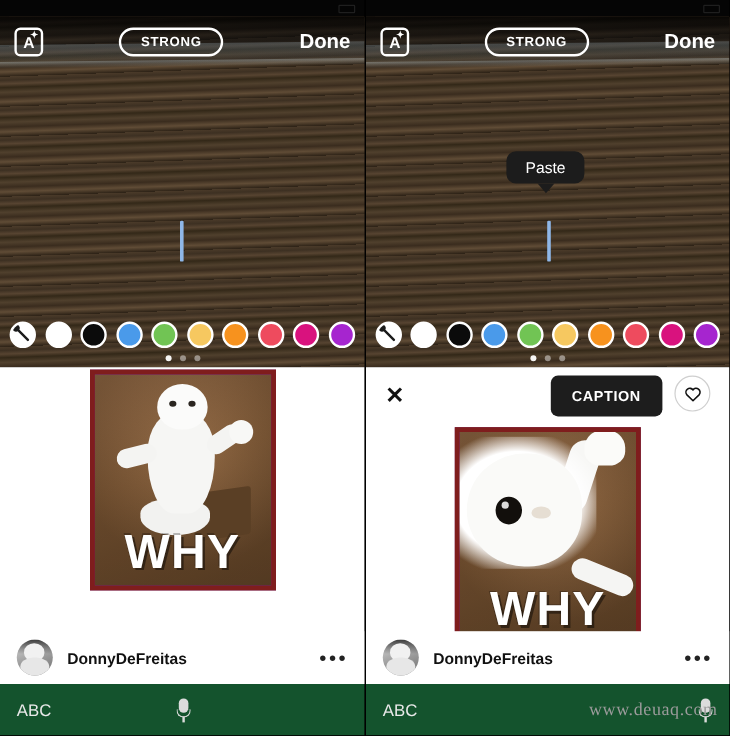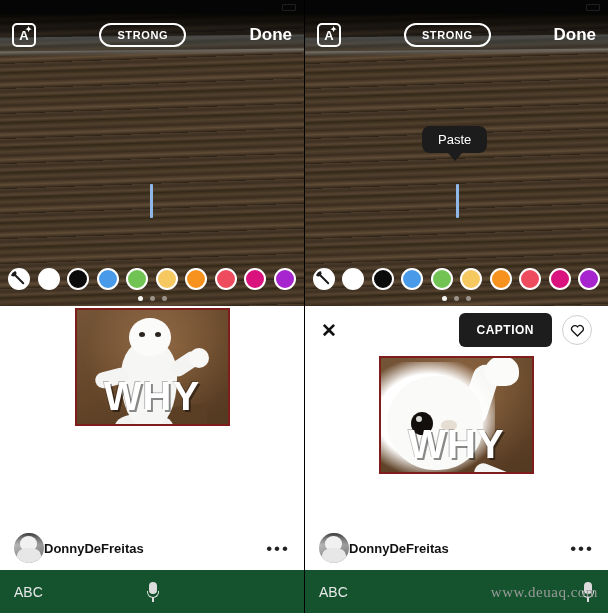--- a/index.html
+++ b/index.html
@@ -127,36 +127,36 @@
   .sheet-bar {
     height: 48px; display: flex; align-items: center;
     justify-content: space-between; padding: 0 16px;
   }
   .banner {
     height: 44px; background: #3fa0ef; display: flex;
     align-items: center; justify-content: center;
     color: #fff; font-size: 15px; font-weight: bold; letter-spacing: .2px;
   }
   .close-x { font-size: 19px; color: #111; font-weight: bold; line-height: 1; }
-  .bar-right { display: flex; align-items: center; gap: 10px; }
+  .bar-right { display: flex; align-items: flex-start; gap: 10px; }
   .caption-btn {
     background: #1d1d1d; color: #fff; font-size: 12px; font-weight: bold;
     letter-spacing: .5px; padding: 10px 18px; border-radius: 6px;
   }
   .heart-btn {
     width: 30px; height: 30px; border-radius: 50%; border: 1.5px solid #cfcfcf;
     display: flex; align-items: center; justify-content: center;
     color: #111; font-size: 14px;
   }
 
   
   .meme-wrap { display: flex; justify-content: center; padding-top: 2px; }
   .meme {
-    position: relative; width: 155px; height: 118px;
-    border: 2px solid #7f1d1d; overflow: hidden;
+    position: relative; width: 155px; height: 184px;
+    border: 4px solid #7f1d1d; overflow: hidden;
     background: #701a75;
   }
   .meme .bg {
     position: absolute; inset: 0;
     background:
       radial-gradient(circle at 55% 38%, rgba(255,255,255,.05), rgba(0,0,0,.25) 70%),
       linear-gradient(160deg, #9c7049 0%, #8a6039 45%, #6e4c2c 100%);
   }
   
   .cat-wide .body {
@@ -253,21 +253,21 @@
     background: #f1f1f1; border-radius: 50% 50% 45% 45%;
   }
   .avatar .a-body {
     position: absolute; left: 3px; top: 15px; width: 24px; height: 16px;
     background: #e7e7e7; border-radius: 45% 45% 0 0;
   }
   .avatar .a-dark {
     position: absolute; left: 0; top: 0; width: 30px; height: 12px;
     background: linear-gradient(180deg, #3b3b3b, rgba(60,60,60,0));
   }
-  .author-name { font-size: 13px; font-weight: bold; color: #111; }
+  .author-name { margin-left: 12px; font-size: 13px; font-weight: bold; color: #111; }
   .dots-menu { margin-left: auto; color: #222; font-size: 17px; letter-spacing: 2px; line-height: 1; }
 
   
   .kb {
     position: absolute; bottom: 0; left: 0; width: 100%; height: 43px;
     background: #14532d; display: flex; align-items: center;
     justify-content: space-between; padding: 0 14px;
   }
   .kb-abc { color: #e9e9e9; font-size: 14px; }
   .mic { width: 12px; height: 20px; position: relative; }

